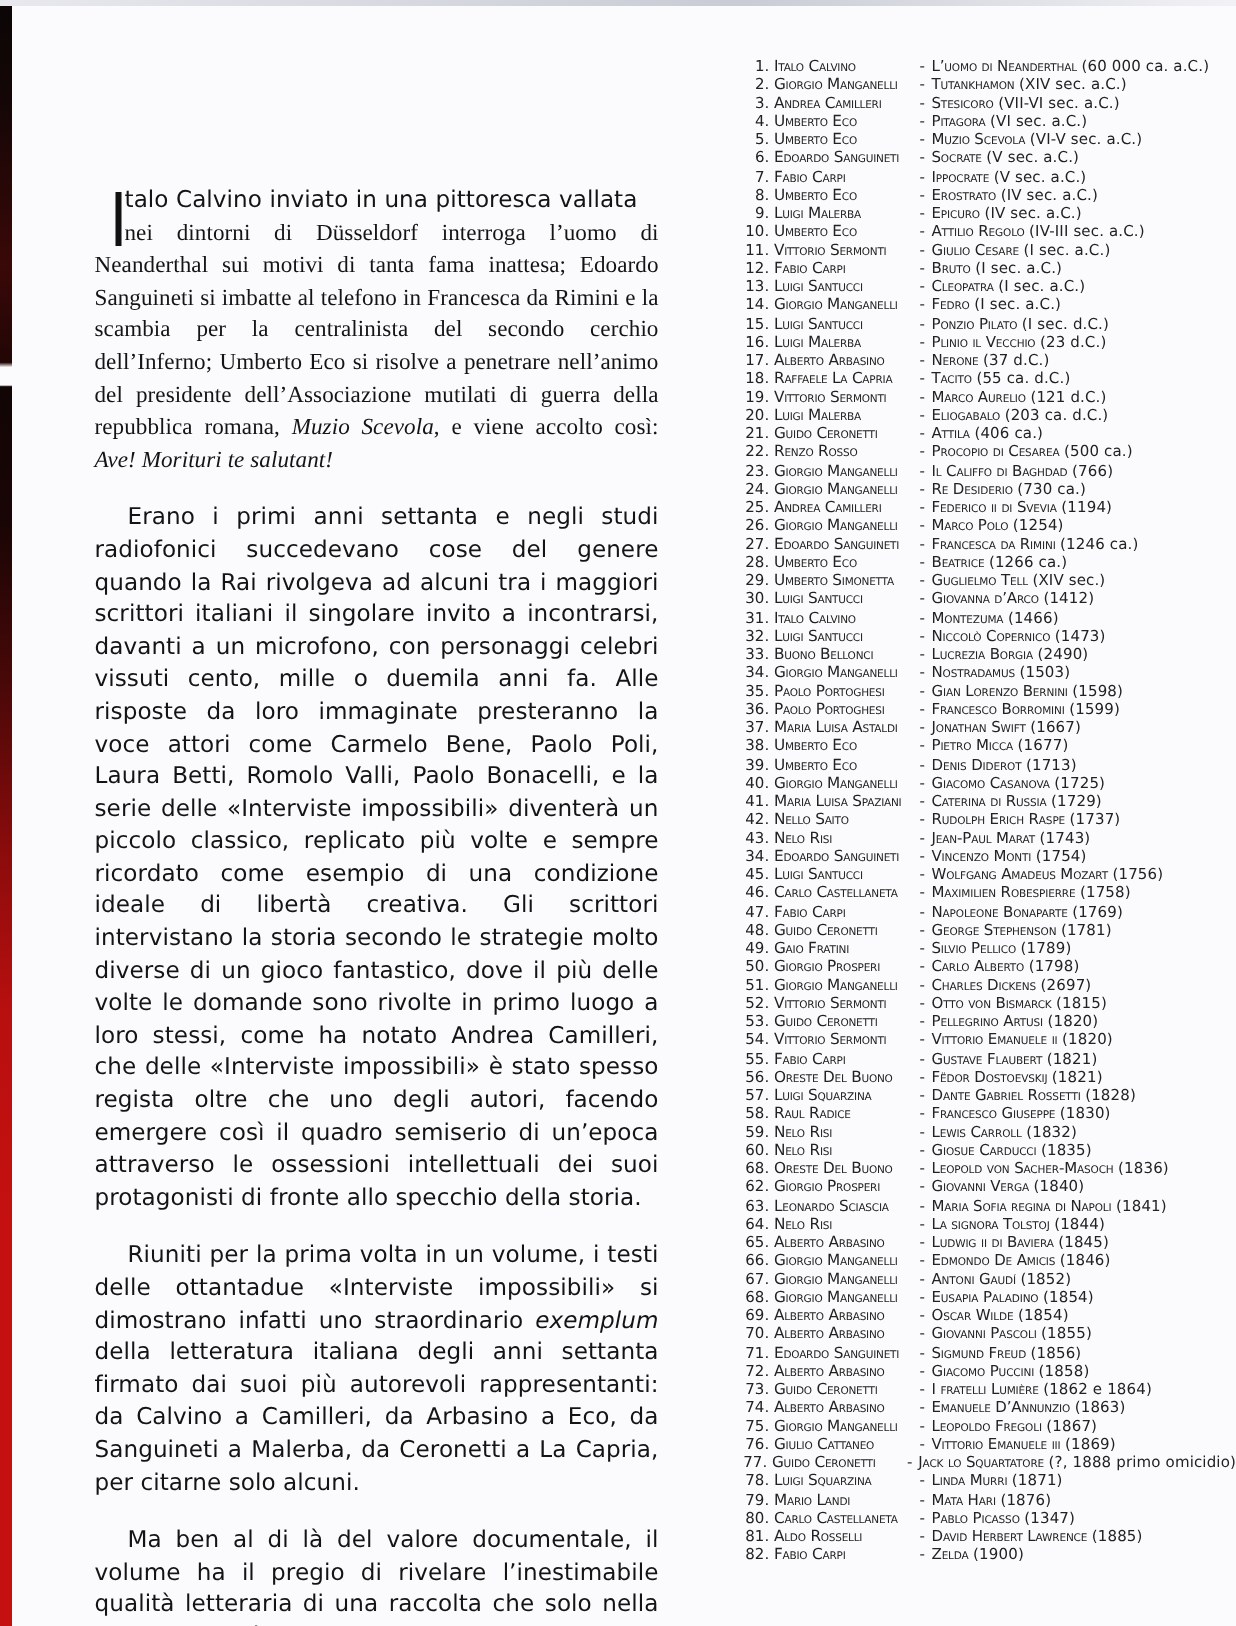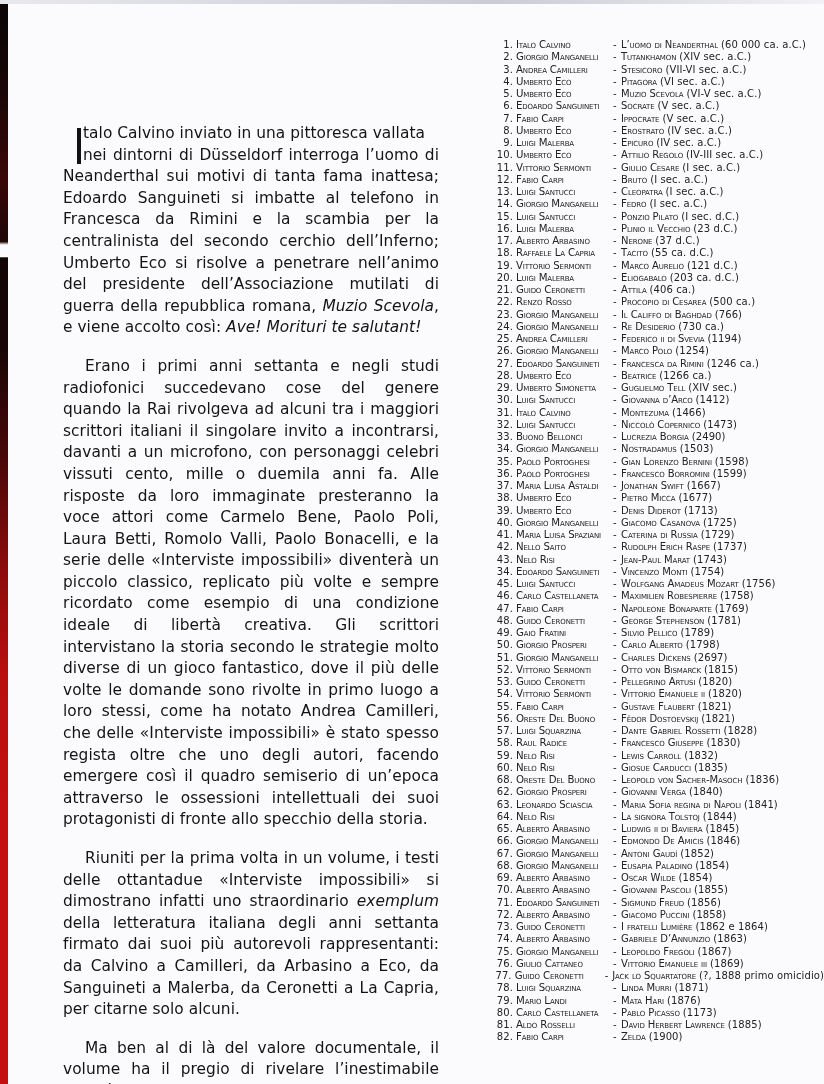--- a/index.html
+++ b/index.html
@@ -61,20 +61,21 @@
       position: absolute;
       left: 14px;
       top: 5px;
       width: 4px;
       height: 36px;
       background: #111;
     }
     .lead-rest {
       display: block;
       margin-left: -20px;
+      font-family: Liberation Serif, serif;
     }
     .body-text em {
       font-style: italic;
     }
 
     
     .index-list {
       position: absolute;
       left: 494px;
       top: 39px;
@@ -572,21 +573,21 @@
     <li>
       <span class="idx-num">73.</span>
       <span class="idx-author">Guido Ceronetti</span>
       <span class="idx-sep">-</span>
       <span class="idx-subject"><span class="idx-name">I fratelli Lumière</span><span class="idx-date">(1862 e 1864)</span></span>
     </li>
     <li>
       <span class="idx-num">74.</span>
       <span class="idx-author">Alberto Arbasino</span>
       <span class="idx-sep">-</span>
-      <span class="idx-subject"><span class="idx-name">Gabriele D’Annunzio</span><span class="idx-date">(1863)</span></span>
+      <span class="idx-subject"><span class="idx-name">Emanuele D’Annunzio</span><span class="idx-date">(1863)</span></span>
     </li>
     <li>
       <span class="idx-num">75.</span>
       <span class="idx-author">Giorgio Manganelli</span>
       <span class="idx-sep">-</span>
       <span class="idx-subject"><span class="idx-name">Leopoldo Fregoli</span><span class="idx-date">(1867)</span></span>
     </li>
     <li>
       <span class="idx-num">76.</span>
       <span class="idx-author">Giulio Cattaneo</span>
@@ -608,21 +609,21 @@
     <li>
       <span class="idx-num">79.</span>
       <span class="idx-author">Mario Landi</span>
       <span class="idx-sep">-</span>
       <span class="idx-subject"><span class="idx-name">Mata Hari</span><span class="idx-date">(1876)</span></span>
     </li>
     <li>
       <span class="idx-num">80.</span>
       <span class="idx-author">Carlo Castellaneta</span>
       <span class="idx-sep">-</span>
-      <span class="idx-subject"><span class="idx-name">Pablo Picasso</span><span class="idx-date">(1173)</span></span>
+      <span class="idx-subject"><span class="idx-name">Pablo Picasso</span><span class="idx-date">(1347)</span></span>
     </li>
     <li>
       <span class="idx-num">81.</span>
       <span class="idx-author">Aldo Rosselli</span>
       <span class="idx-sep">-</span>
       <span class="idx-subject"><span class="idx-name">David Herbert Lawrence</span><span class="idx-date">(1885)</span></span>
     </li>
     <li>
       <span class="idx-num">82.</span>
       <span class="idx-author">Fabio Carpi</span>

